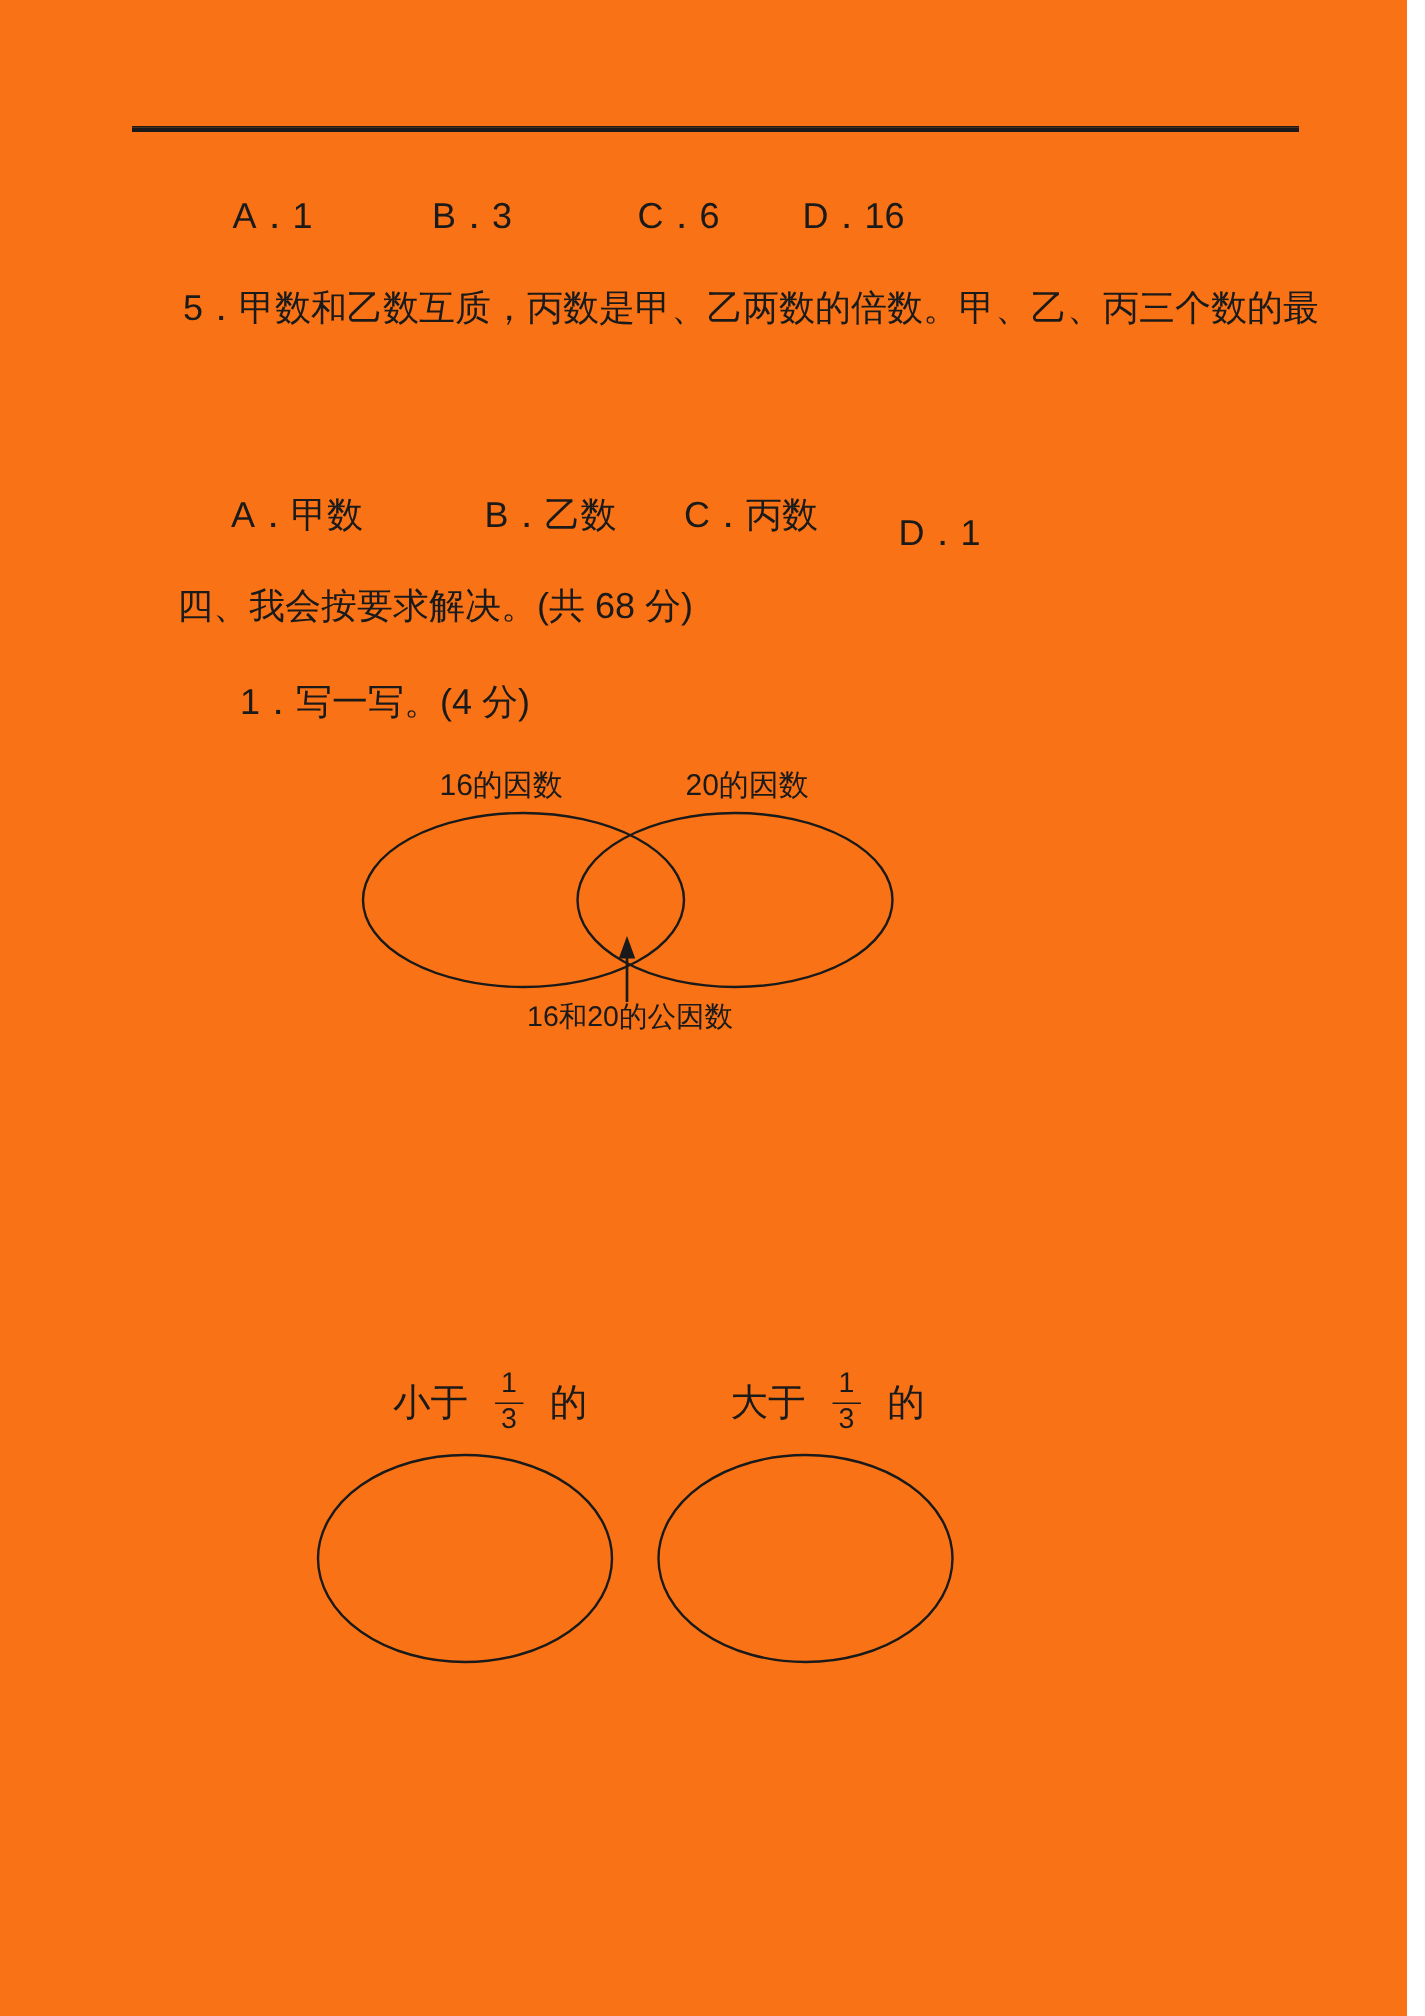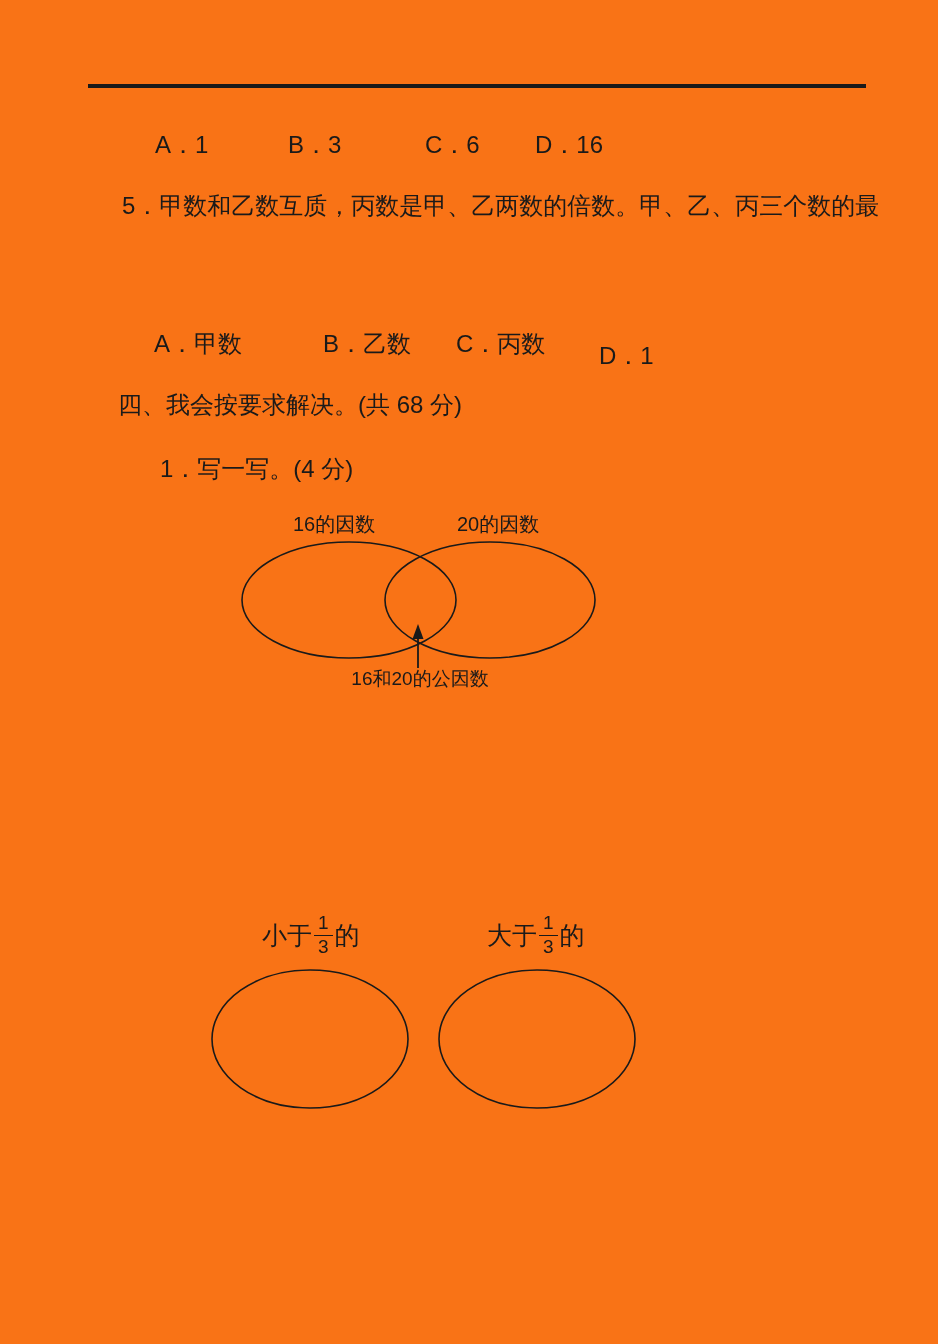--- a/index.html
+++ b/index.html
@@ -31,21 +31,21 @@
     font-size:19px;
     line-height:1.1;
     vertical-align:middle;
   }
   .frac-num { display:block; padding:0 4px 1px; border-bottom:1.6px solid #1a1a1a; }
   .frac-den { display:block; padding-top:1px; }
   .fraction-phrase {
     position:absolute;
     display:flex;
     align-items:center;
-    gap:2px;
+    gap:18px;
     font-size:25px;
     line-height:1.1;
   }
   .centered { text-align:center; }
 </style>
 </head>
 <body>
 
 <div class="page">
 

